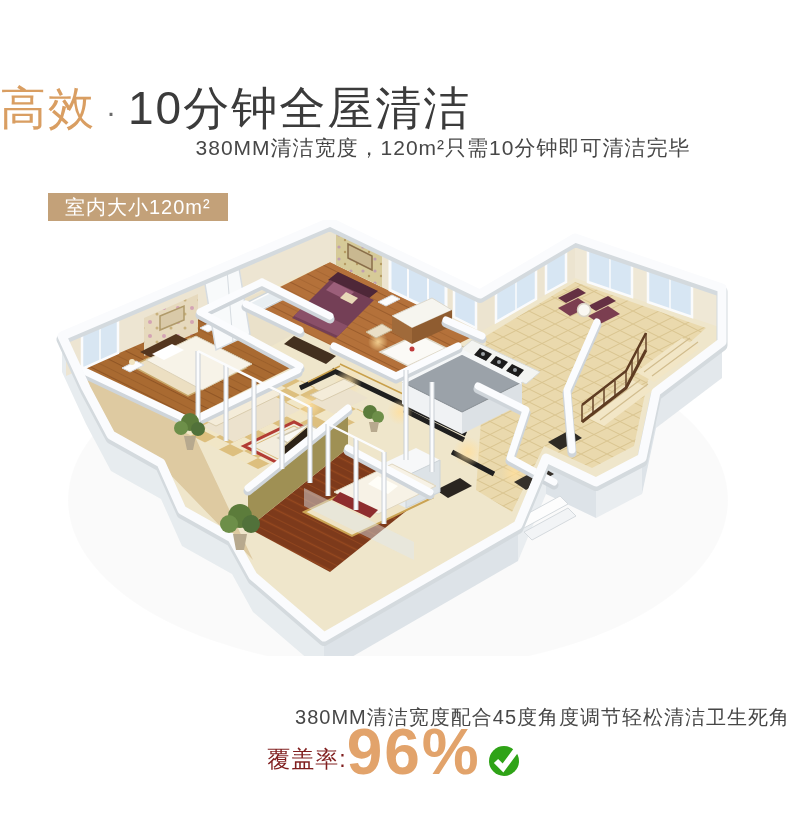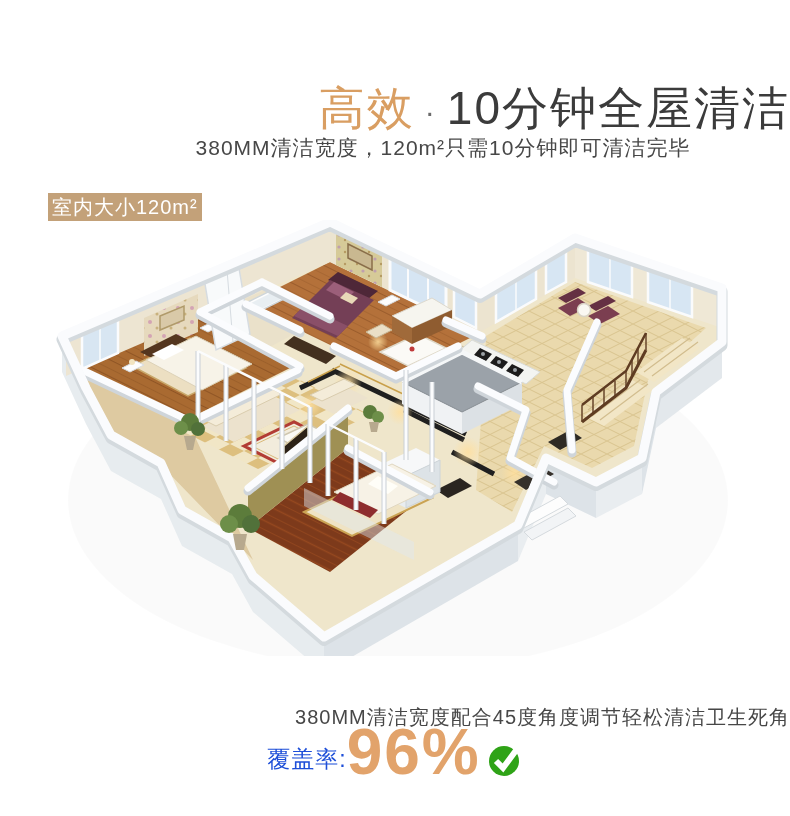--- a/index.html
+++ b/index.html
@@ -1,40 +1,40 @@
 <!DOCTYPE html>
 <html><head>
 <meta charset="utf-8">
 <style>
   html,body{margin:0;padding:0;background:#ffffff;}
   body{width:790px;height:816px;position:relative;overflow:hidden;
        font-family:"Liberation Sans","DejaVu Sans",sans-serif;}
   .page{position:absolute;inset:0;background:#ffffff;}
 
   
-  .title{position:absolute;top:50px;left:0;width:790px;text-align:right;
+  .title{position:absolute;top:50px;left:0;width:790px;text-align:left;
          font-size:46px;line-height:1.2;color:#3b3b3b;letter-spacing:2px;font-weight:500;}
   .title .hl{color:#d99e62;}
   .title .sep{color:#6b6b6b;font-size:30px;vertical-align:middle;padding:0 10px;}
   .subtitle{position:absolute;top:113px;left:0;width:790px;text-align:center;
             font-size:21px;color:#474747;letter-spacing:1px;margin-left:48px;}
 
   
   .badge{position:absolute;left:48px;top:193px;height:28px;line-height:28px;
-         background:#c3a179;color:#ffffff;font-size:20px;padding:0 4px;letter-spacing:1px;}
+         background:#c3a179;color:#ffffff;font-size:20px;padding:0 17px;letter-spacing:1px;}
 
   
   .plan{position:absolute;left:48px;top:220px;width:700px;height:436px;}
 
   
   .caption{position:absolute;top:684px;left:0;width:790px;text-align:right;
            font-size:20px;color:#474747;letter-spacing:1px;}
   .coverage{position:absolute;top:716px;left:0;width:790px;height:66px;
             display:flex;align-items:flex-end;justify-content:center;}
-  .cov-label{font-size:23px;color:#1d4ed8;padding-bottom:7px;letter-spacing:1px;}
+  .cov-label{font-size:23px;color:#7f1d1d;padding-bottom:7px;letter-spacing:1px;}
   .cov-value{font-size:64px;line-height:0.92;color:#e2a36b;font-weight:700;letter-spacing:2px;}
   .check{width:36px;height:36px;margin:0 0 4px 6px;}
 </style>
 </head>
 <body>
 
 <div class="page">
 
   <h1 class="title"><span class="hl">高效</span><span class="sep">·</span><span>10分钟全屋清洁</span></h1>
 

